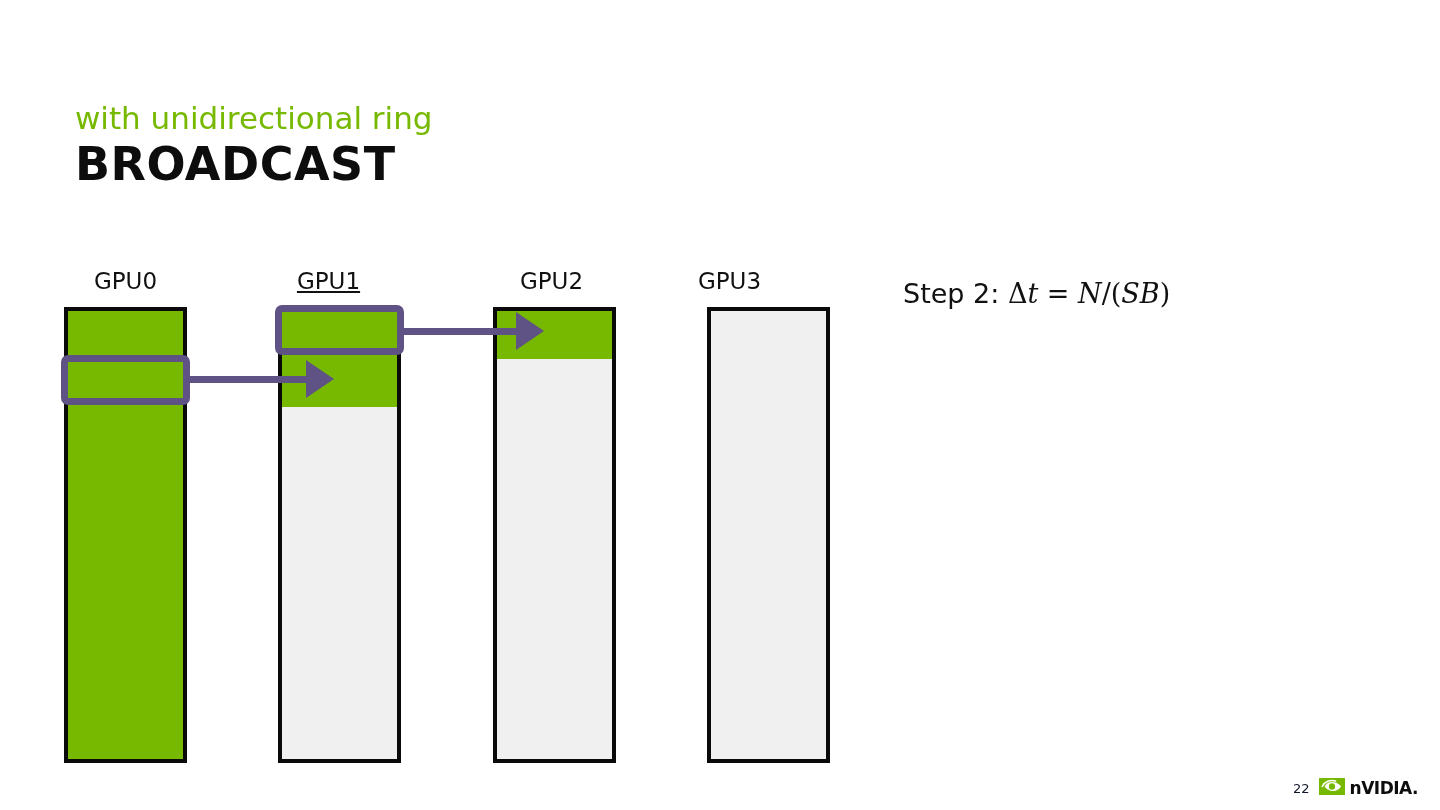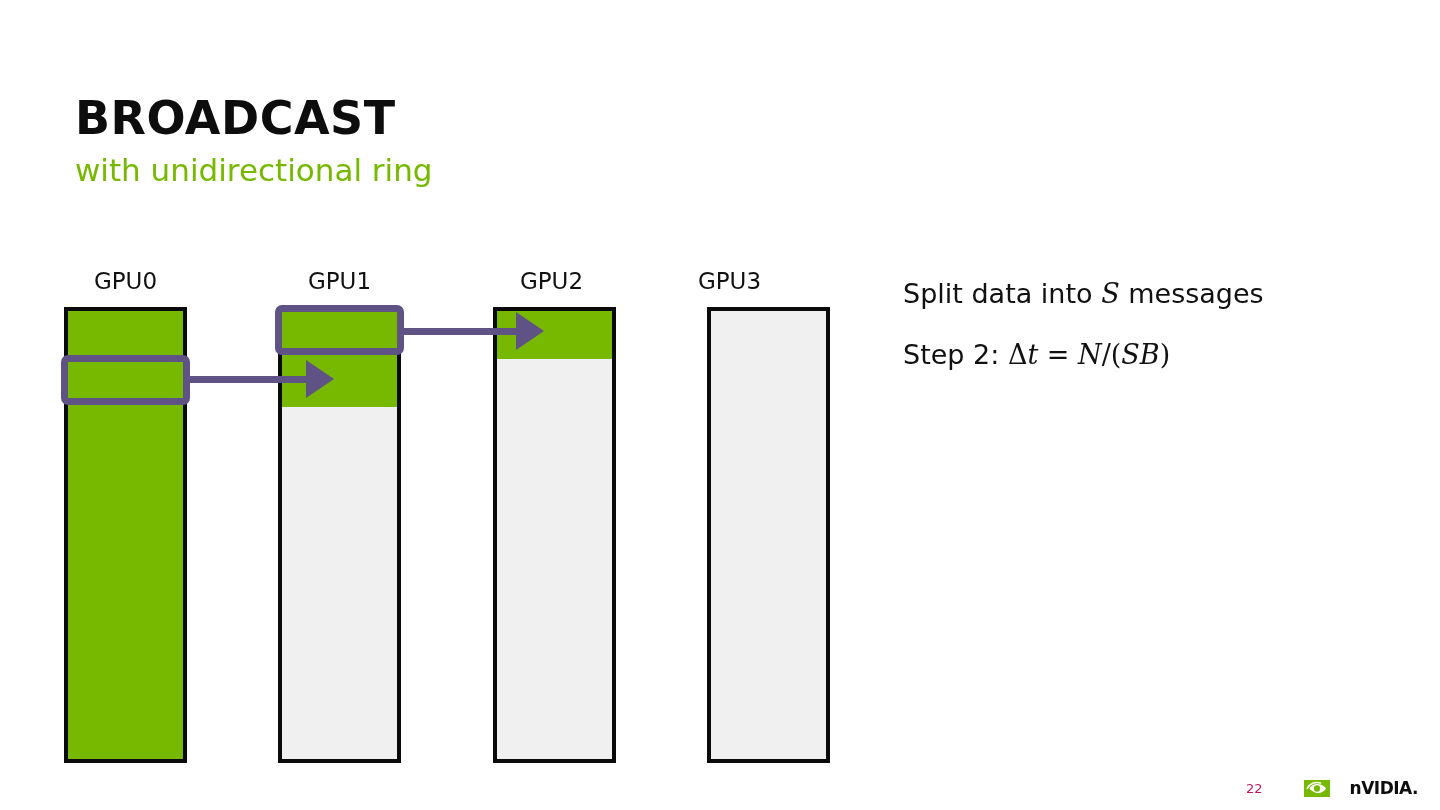--- a/index.html
+++ b/index.html
@@ -122,53 +122,51 @@
   #footer {
     position: absolute;
     right: 22px;
     bottom: 12px;
     display: flex;
     align-items: center;
     gap: 9px;
   }
   #page-number {
     font-size: 13px;
-    color: #be185d;
+    color: #0f172a;
     font-family: "DejaVu Sans", sans-serif;
   }
   #nvidia-logo {
     display: flex;
-    align-items: center;
-    gap: 20px;
-    margin-left: 32px;
+    gap: 5px;
   }
   #nvidia-wordmark {
     font-family: "DejaVu Sans", sans-serif;
     font-weight: bold;
     font-size: 17px;
     color: #0d0d0d;
     letter-spacing: -0.5px;
   }
 </style>
 </head>
 <body>
 
 <div id="title-block">
+  <div id="slide-subtitle">with unidirectional ring</div>
   <div id="slide-title">BROADCAST</div>
-  <div id="slide-subtitle">with unidirectional ring</div>
 </div>
 
 <div id="diagram">
 
   <div class="gpu-label" style="left:64px; width:123px;">GPU0</div>
   <div class="gpu-column" style="left:64px; width:123px;">
     <div class="gpu-fill" style="height:100%;"></div>
   </div>
 
-  <div class="gpu-label" style="left:278px; width:123px;">GPU1</div>
+  <div class="gpu-label" style="left:267px; width:123px;text-decoration:underline;">GPU1</div>
   <div class="gpu-column" style="left:278px; width:123px;">
     <div class="gpu-fill" style="height:96px;"></div>
   </div>
 
   <div class="gpu-label" style="left:490px; width:123px;">GPU2</div>
   <div class="gpu-column" style="left:493px; width:123px;">
     <div class="gpu-fill" style="height:48px;"></div>
   </div>
 
   <div class="gpu-label" style="left:668px; width:123px;">GPU3</div>
@@ -183,23 +181,20 @@
   <div class="arrow-line" style="left:188px; top:376px; width:134px;"></div>
   <div class="arrow-head" style="left:306px; top:360px; border-top:19px solid transparent; border-bottom:19px solid transparent; border-left:28px solid #5f5284;"></div>
 
   <div class="arrow-line" style="left:402px; top:328px; width:128px;"></div>
   <div class="arrow-head" style="left:516px; top:312px; border-top:19px solid transparent; border-bottom:19px solid transparent; border-left:28px solid #5f5284;"></div>
 
 </div>
 
 <div id="notes">
 
-  <div class="note-line">
-    <span>Split data into </span><span class="mathit">S</span><span> messages</span>
-  </div>
 
 
   <div class="note-line">
     <span>Step 2: </span><span class="mathrm">Δ</span><span class="mathit">t</span><span class="mathrm"> = </span><span class="mathit">N</span><span class="mathrm">/(</span><span class="mathit">SB</span><span class="mathrm">)</span>
   </div>
 
 </div>
 
 <div id="footer">
   <span id="page-number">22</span>

